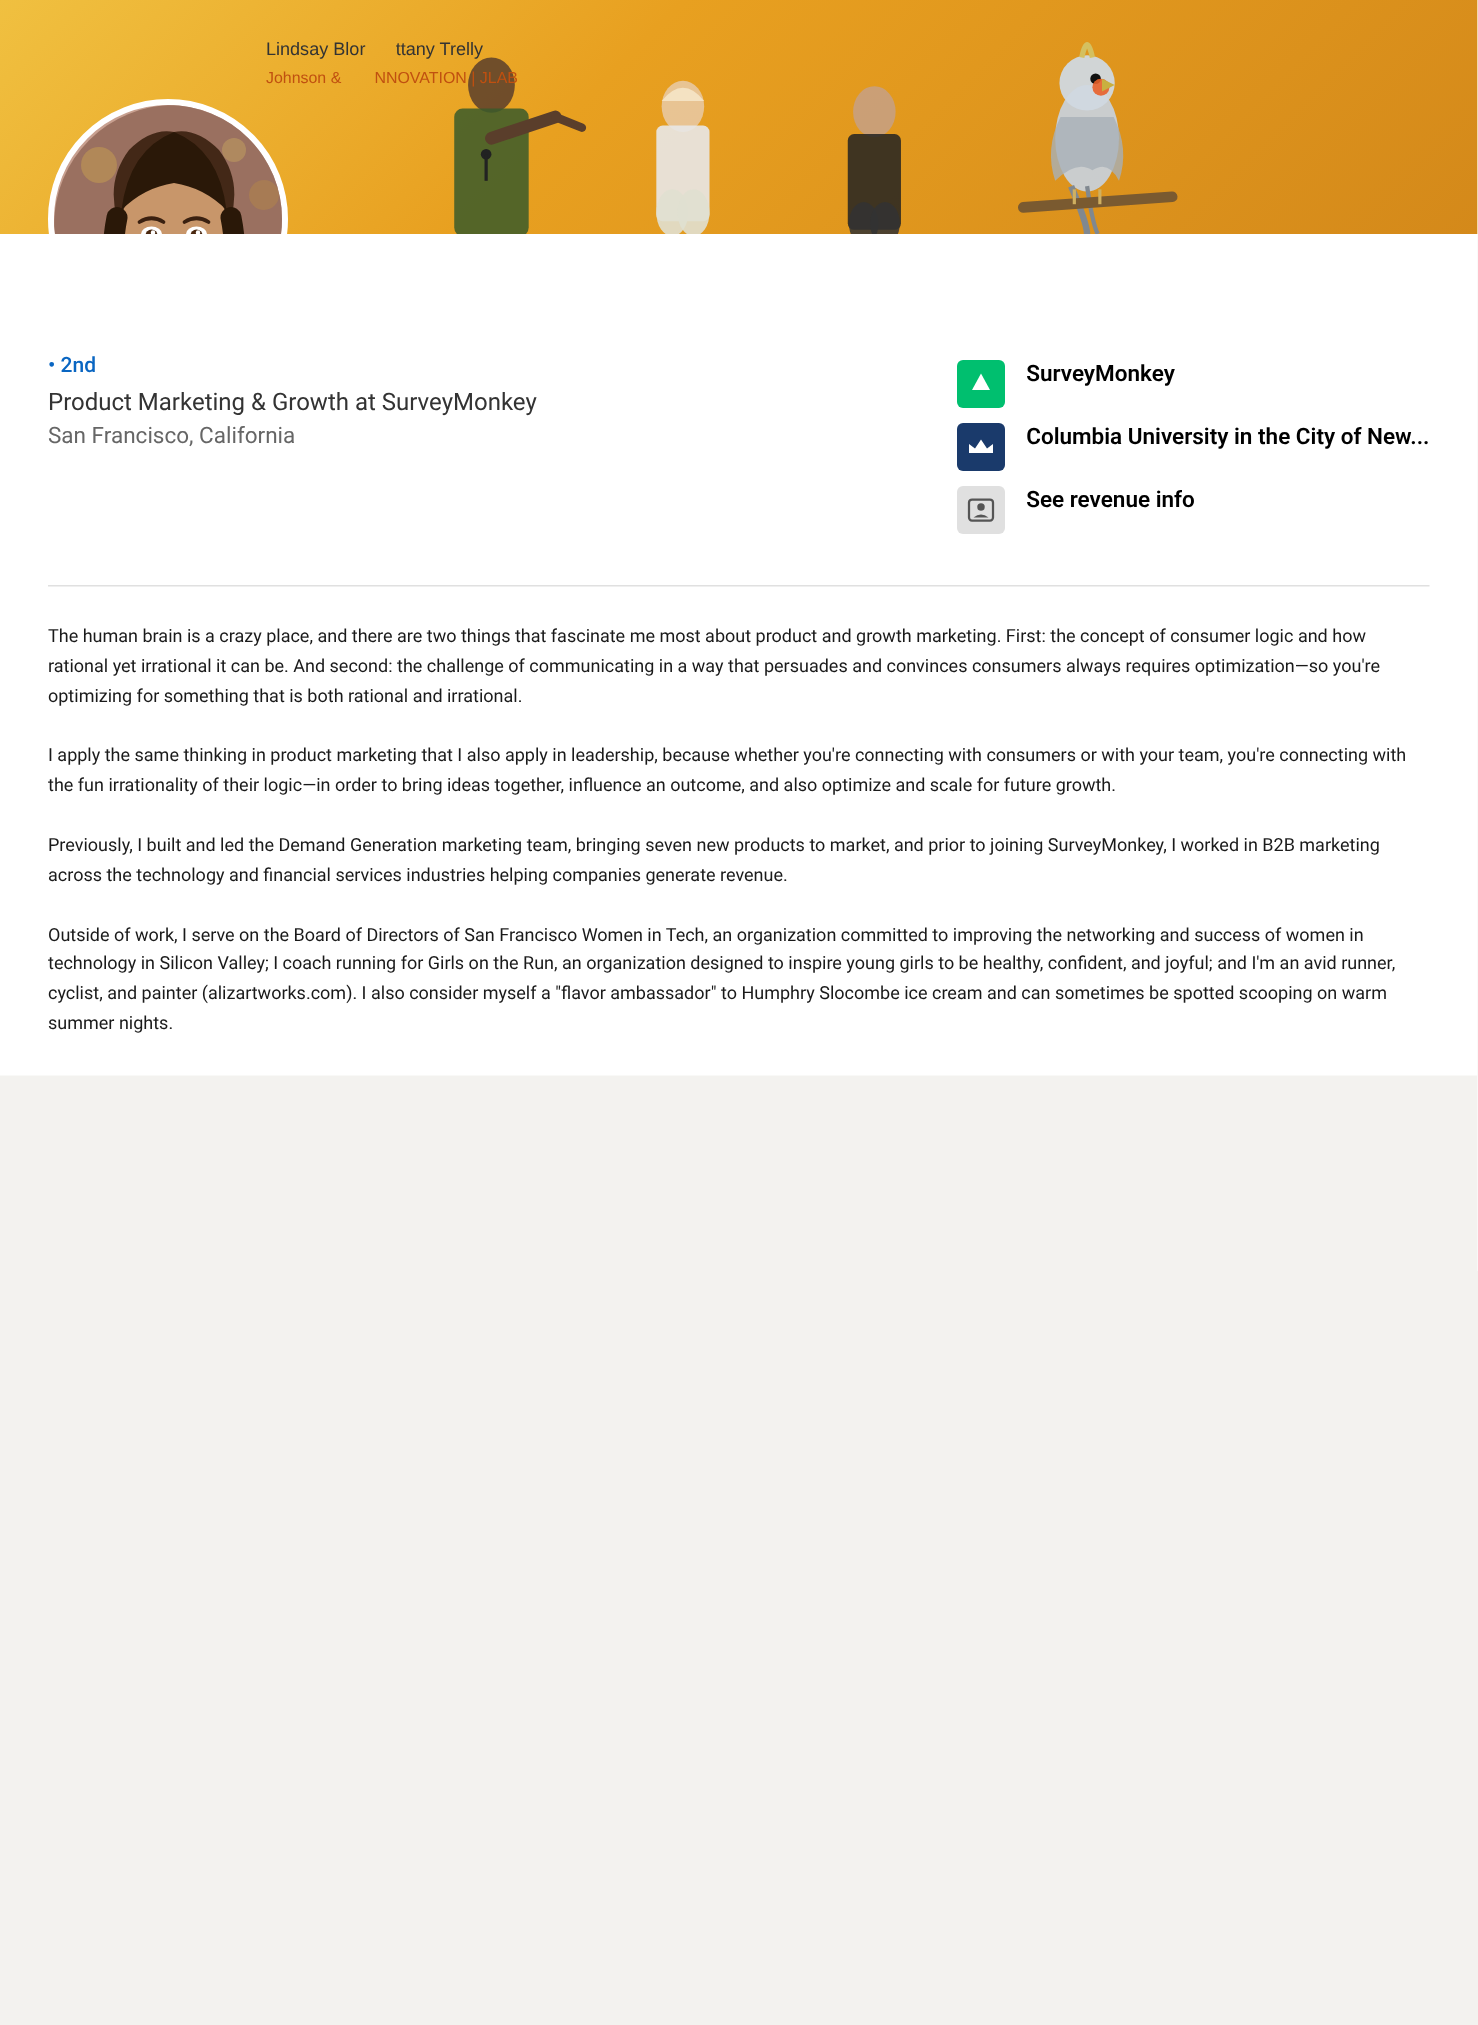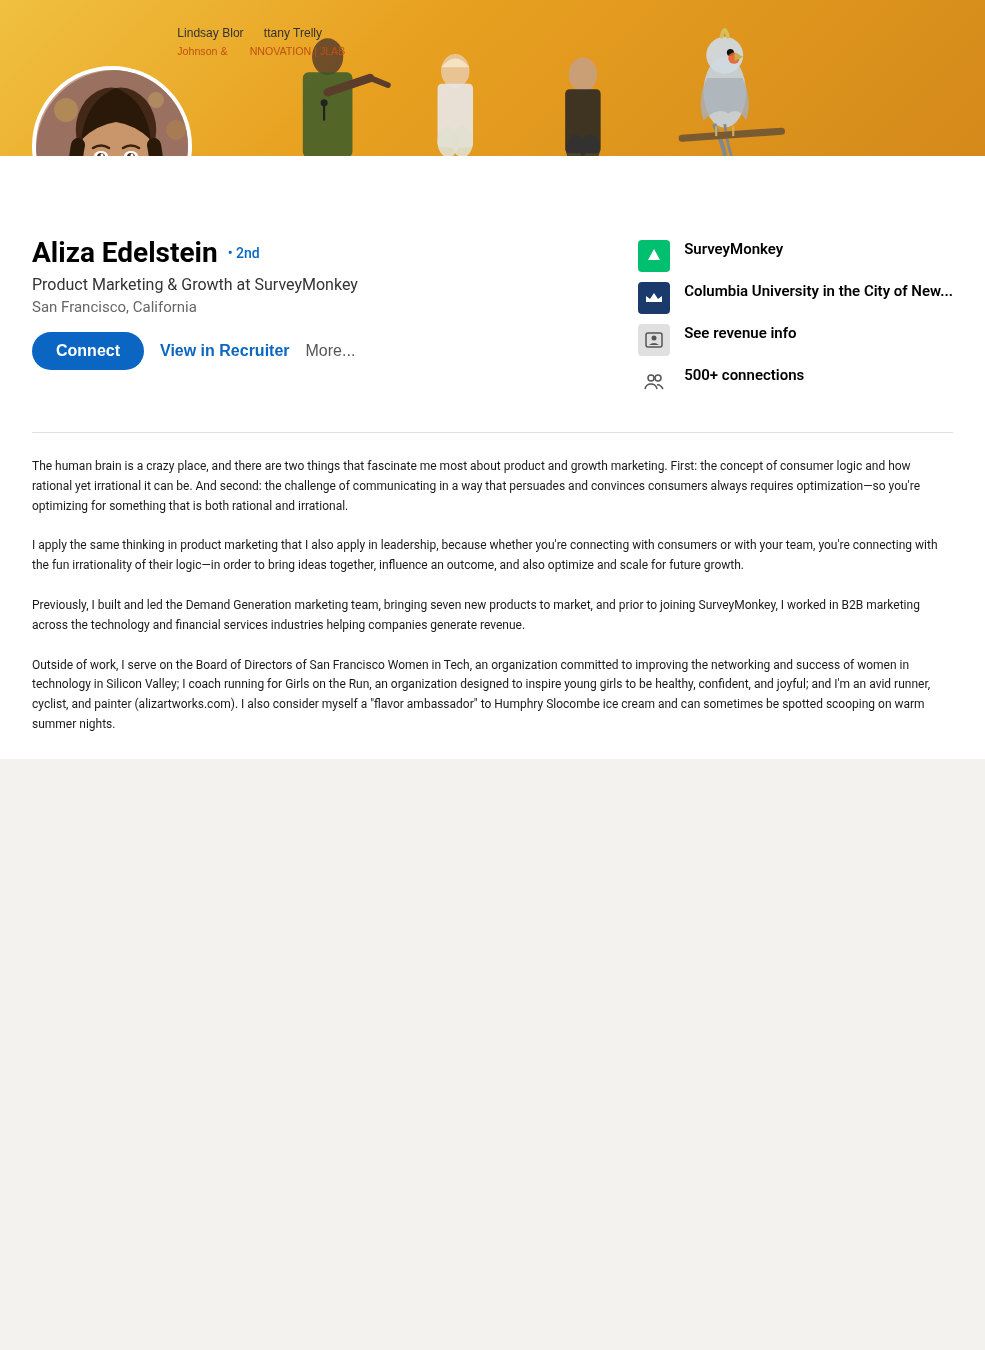--- a/index.html
+++ b/index.html
@@ -298,30 +298,24 @@
         <path d="M45 70 Q50 30 80 18 Q110 30 115 70 Q100 55 80 52 Q60 55 45 70Z" fill="#2a1808"></path>
       </svg>
     </div>
   </div>
 
   <div class="profile-info-section">
     <div class="profile-main-row">
 
       <div class="profile-left">
         <div class="name-row">
-          <span class="profile-name">Aliza Edelstein</span>
           <span class="degree-badge">•&nbsp;<span>2nd</span></span>
         </div>
         <div class="profile-headline">Product Marketing &amp; Growth at SurveyMonkey</div>
         <div class="profile-location">San Francisco, California</div>
-        <div class="action-row">
-          <button class="btn-connect">Connect</button>
-          <button class="btn-recruiter">View in Recruiter</button>
-          <button class="btn-more">More...</button>
-        </div>
       </div>
 
       <div class="profile-right">
 
         <div class="right-item">
           <div class="right-icon icon-surveymonkey">
             <svg width="20" height="20" viewBox="0 0 20 20" xmlns="http://www.w3.org/2000/svg">
               <path d="M10 3 L16 14 L4 14 Z" fill="white"></path>
             </svg>
           </div>
@@ -348,33 +342,20 @@
               <rect x="2" y="3" width="16" height="14" rx="2" fill="none" stroke="#555" stroke-width="1.5"></rect>
               <circle cx="10" cy="8" r="2.5" fill="#555"></circle>
               <path d="M5 15 Q10 11 15 15" fill="#555"></path>
             </svg>
           </div>
           <div>
             <div class="right-label">See revenue info</div>
           </div>
         </div>
 
-        <div class="right-item">
-          <div class="right-icon icon-connections">
-            <svg width="24" height="24" viewBox="0 0 24 24" xmlns="http://www.w3.org/2000/svg">
-              <circle cx="9" cy="8" r="3" fill="none" stroke="#555" stroke-width="1.5"></circle>
-              <circle cx="16" cy="8" r="3" fill="none" stroke="#555" stroke-width="1.5"></circle>
-              <path d="M3 19 Q4 14 9 14 Q14 14 15 19" fill="none" stroke="#555" stroke-width="1.5"></path>
-              <path d="M15 15 Q18 14 21 19" fill="none" stroke="#555" stroke-width="1.5"></path>
-            </svg>
-          </div>
-          <div>
-            <div class="connections-count">500+ connections</div>
-          </div>
-        </div>
 
       </div>
     </div>
   </div>
 
   <hr class="divider">
 
   <div class="about-section">
     <div class="about-text">
       <p>The human brain is a crazy place, and there are two things that fascinate me most about product and growth marketing. First: the concept of consumer logic and how rational yet irrational it can be. And second: the challenge of communicating in a way that persuades and convinces consumers always requires optimization—so you're optimizing for something that is both rational and irrational.</p>

